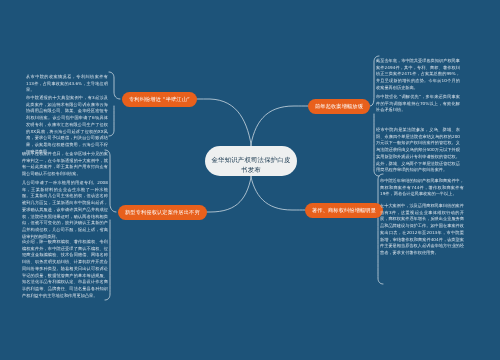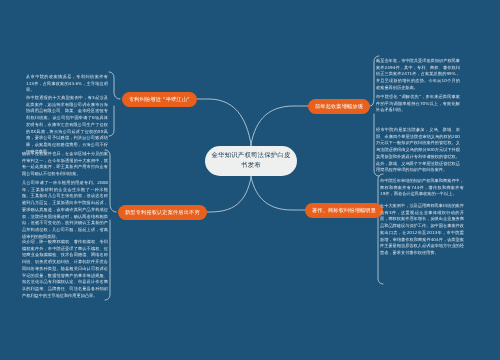--- a/index.html
+++ b/index.html
@@ -31,21 +31,21 @@
   
   .root-node {
     position: absolute;
     left: 205px;
     top: 146px;
     width: 92px;
     height: 30px;
     background: #eef0f0;
     border-radius: 15px;
     display: flex;
-    align-items: center;
+    align-items: flex-end;
     justify-content: center;
     text-align: center;
     color: #17364d;
     font-size: 6.4px;
     line-height: 1.55;
     letter-spacing: 0.2px;
     padding: 0 5px;
     box-sizing: border-box;
   }
 

